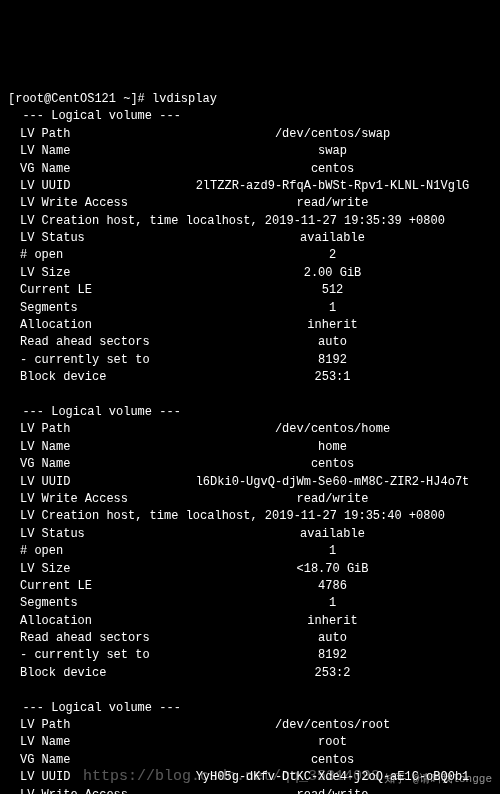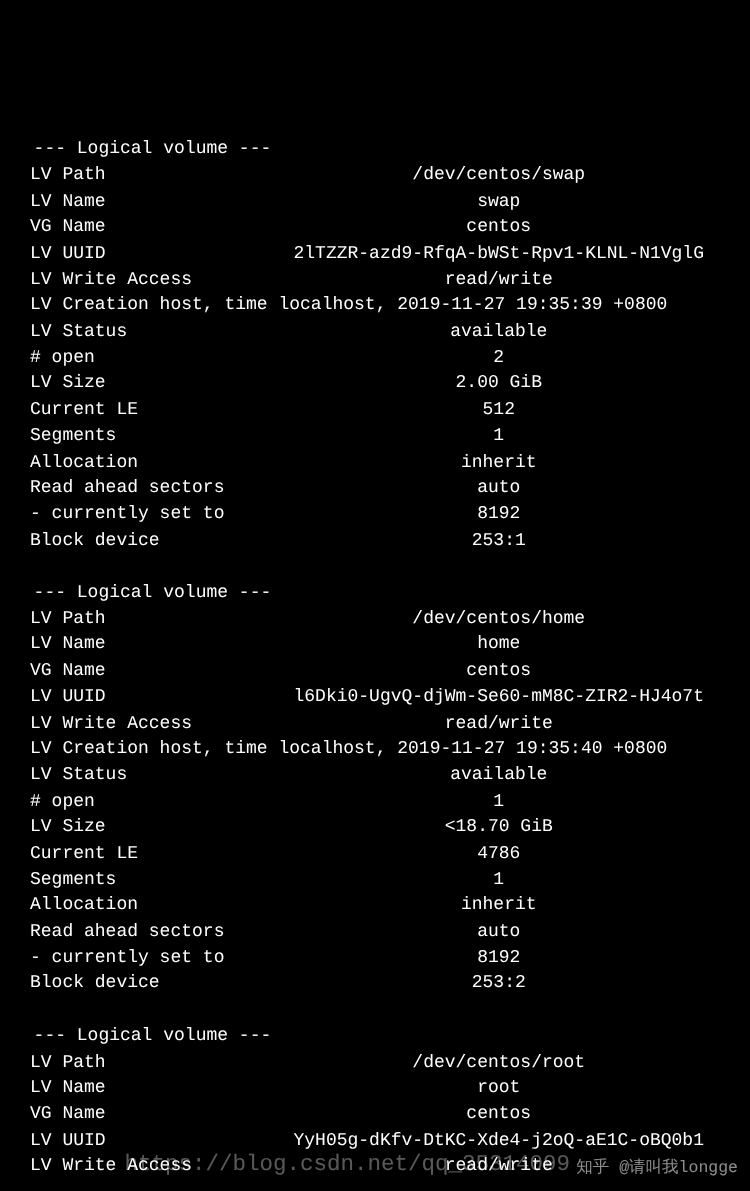--- a/index.html
+++ b/index.html
@@ -53,20 +53,21 @@
       color: rgba(255,255,255,0.35);
       font-size: 15px;
     }
   </style>
 </head>
 <body>
 
 
 
 <div>
+<div class="prompt">[root@CentOS121 ~]# lvdisplay</div>
 <div id="volumes-container"><div class="section-header">  --- Logical volume ---</div><div class="field-row"><div class="field-label">LV Path</div><div class="field-value">/dev/centos/swap</div></div><div class="field-row"><div class="field-label">LV Name</div><div class="field-value">swap</div></div><div class="field-row"><div class="field-label">VG Name</div><div class="field-value">centos</div></div><div class="field-row"><div class="field-label">LV UUID</div><div class="field-value">2lTZZR-azd9-RfqA-bWSt-Rpv1-KLNL-N1VglG</div></div><div class="field-row"><div class="field-label">LV Write Access</div><div class="field-value">read/write</div></div><div style="padding-left: 12px;">LV Creation host, time localhost, 2019-11-27 19:35:39 +0800</div><div class="field-row"><div class="field-label">LV Status</div><div class="field-value">available</div></div><div class="field-row"><div class="field-label"># open</div><div class="field-value">2</div></div><div class="field-row"><div class="field-label">LV Size</div><div class="field-value">2.00 GiB</div></div><div class="field-row"><div class="field-label">Current LE</div><div class="field-value">512</div></div><div class="field-row"><div class="field-label">Segments</div><div class="field-value">1</div></div><div class="field-row"><div class="field-label">Allocation</div><div class="field-value">inherit</div></div><div class="field-row"><div class="field-label">Read ahead sectors</div><div class="field-value">auto</div></div><div class="field-row"><div class="field-label">- currently set to</div><div class="field-value">8192</div></div><div class="field-row"><div class="field-label">Block device</div><div class="field-value">253:1</div></div><div> </div><div class="section-header">  --- Logical volume ---</div><div class="field-row"><div class="field-label">LV Path</div><div class="field-value">/dev/centos/home</div></div><div class="field-row"><div class="field-label">LV Name</div><div class="field-value">home</div></div><div class="field-row"><div class="field-label">VG Name</div><div class="field-value">centos</div></div><div class="field-row"><div class="field-label">LV UUID</div><div class="field-value">l6Dki0-UgvQ-djWm-Se60-mM8C-ZIR2-HJ4o7t</div></div><div class="field-row"><div class="field-label">LV Write Access</div><div class="field-value">read/write</div></div><div style="padding-left: 12px;">LV Creation host, time localhost, 2019-11-27 19:35:40 +0800</div><div class="field-row"><div class="field-label">LV Status</div><div class="field-value">available</div></div><div class="field-row"><div class="field-label"># open</div><div class="field-value">1</div></div><div class="field-row"><div class="field-label">LV Size</div><div class="field-value">&lt;18.70 GiB</div></div><div class="field-row"><div class="field-label">Current LE</div><div class="field-value">4786</div></div><div class="field-row"><div class="field-label">Segments</div><div class="field-value">1</div></div><div class="field-row"><div class="field-label">Allocation</div><div class="field-value">inherit</div></div><div class="field-row"><div class="field-label">Read ahead sectors</div><div class="field-value">auto</div></div><div class="field-row"><div class="field-label">- currently set to</div><div class="field-value">8192</div></div><div class="field-row"><div class="field-label">Block device</div><div class="field-value">253:2</div></div><div> </div><div class="section-header">  --- Logical volume ---</div><div class="field-row"><div class="field-label">LV Path</div><div class="field-value">/dev/centos/root</div></div><div class="field-row"><div class="field-label">LV Name</div><div class="field-value">root</div></div><div class="field-row"><div class="field-label">VG Name</div><div class="field-value">centos</div></div><div class="field-row"><div class="field-label">LV UUID</div><div class="field-value">YyH05g-dKfv-DtKC-Xde4-j2oQ-aE1C-oBQ0b1</div></div><div class="field-row"><div class="field-label">LV Write Access</div><div class="field-value">read/write</div></div></div>
 </div>
 
 <div class="watermark2">https://blog.csdn.net/qq_35314099</div>
 <div class="watermark">知乎 @请叫我longge</div>
 
 
 
 
 </body></html>

